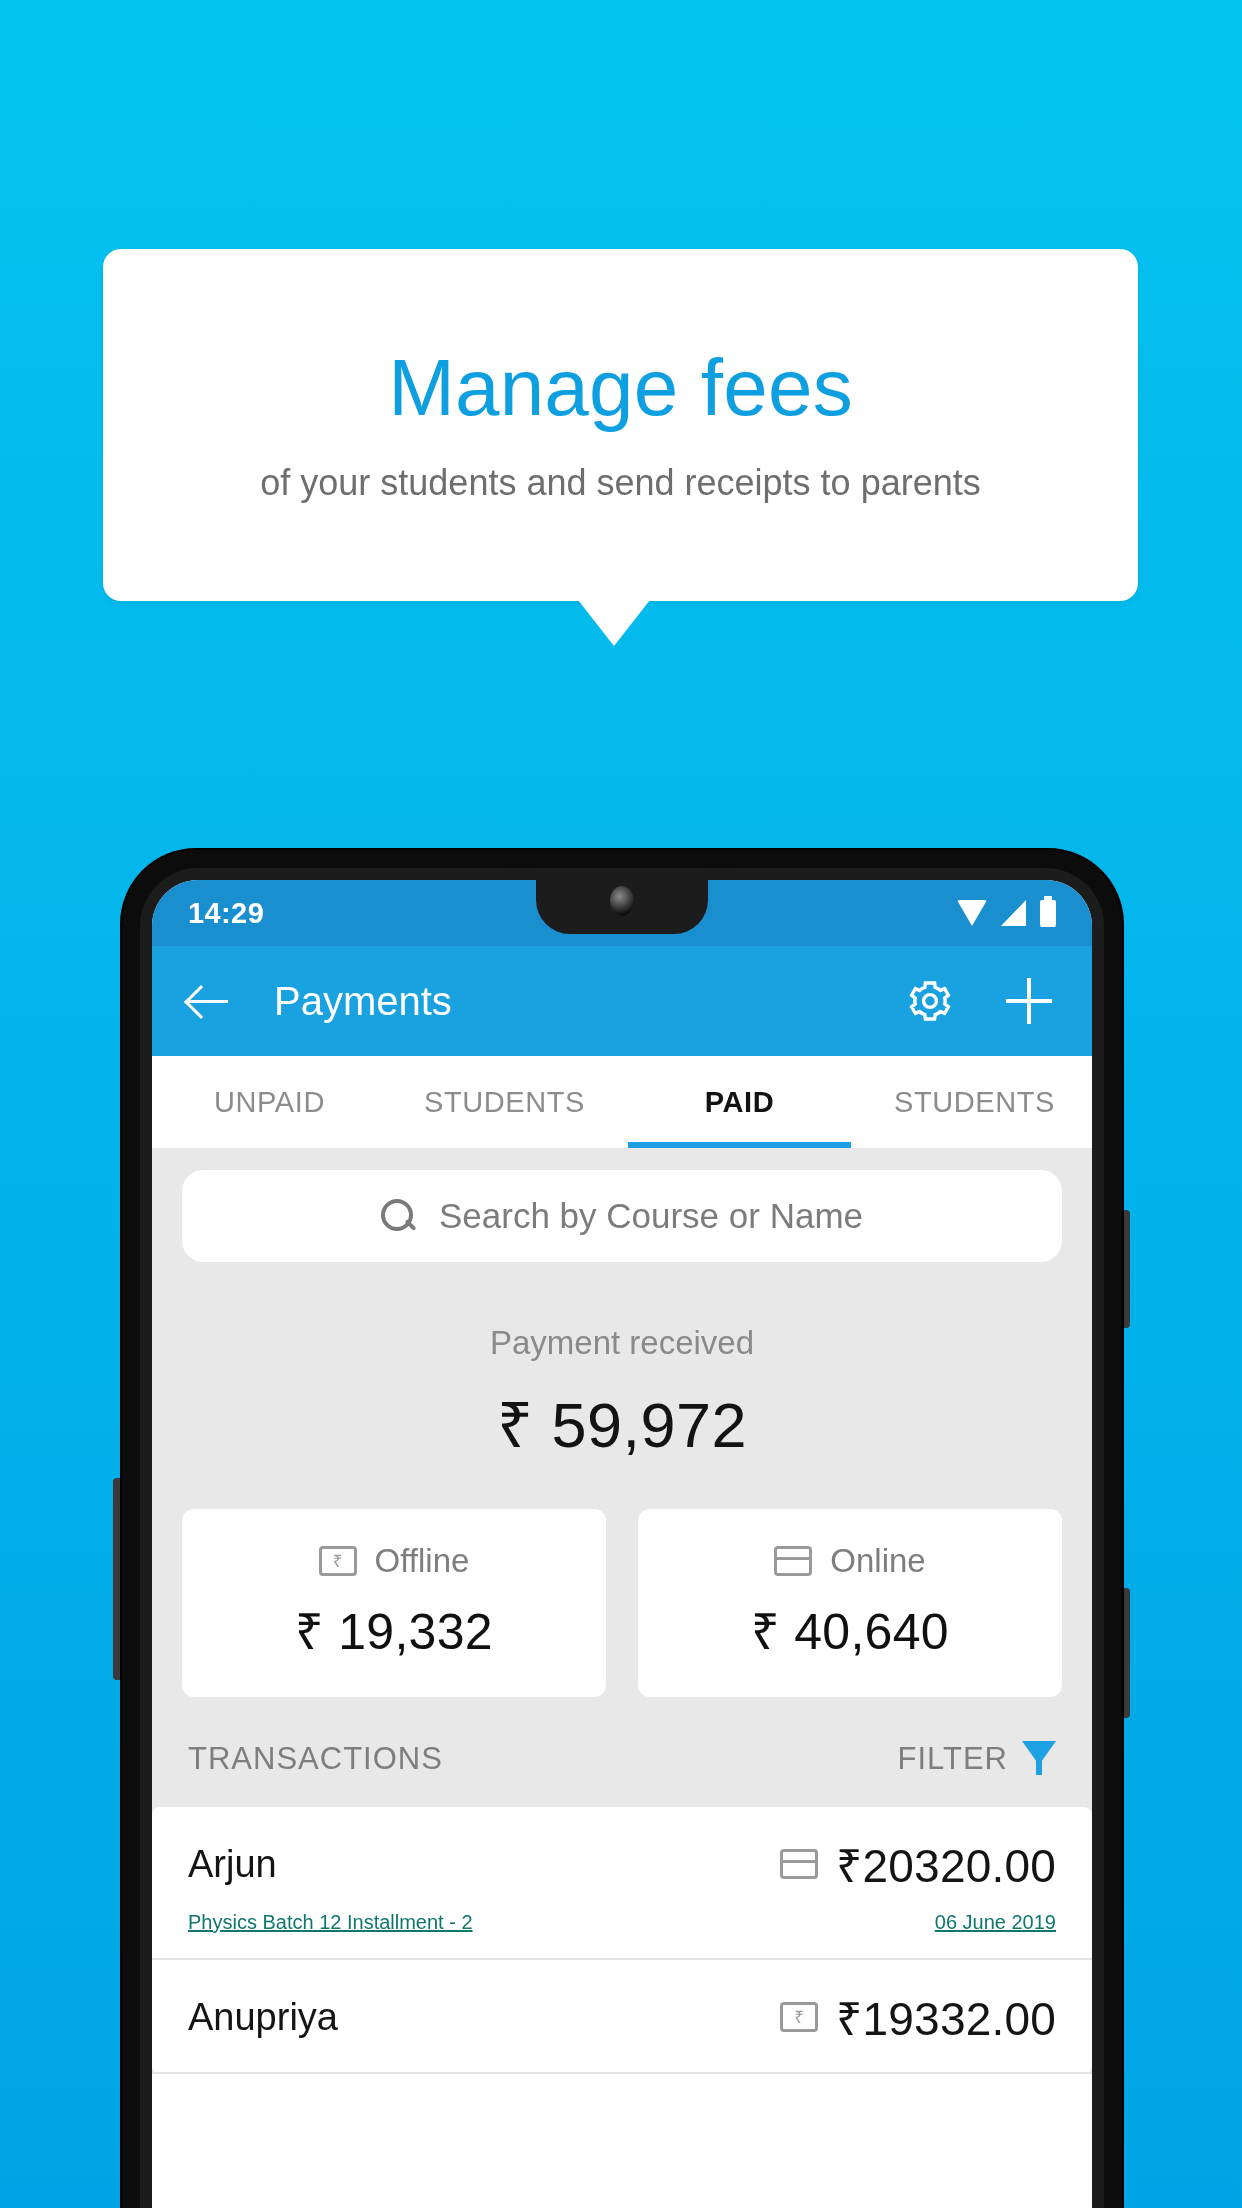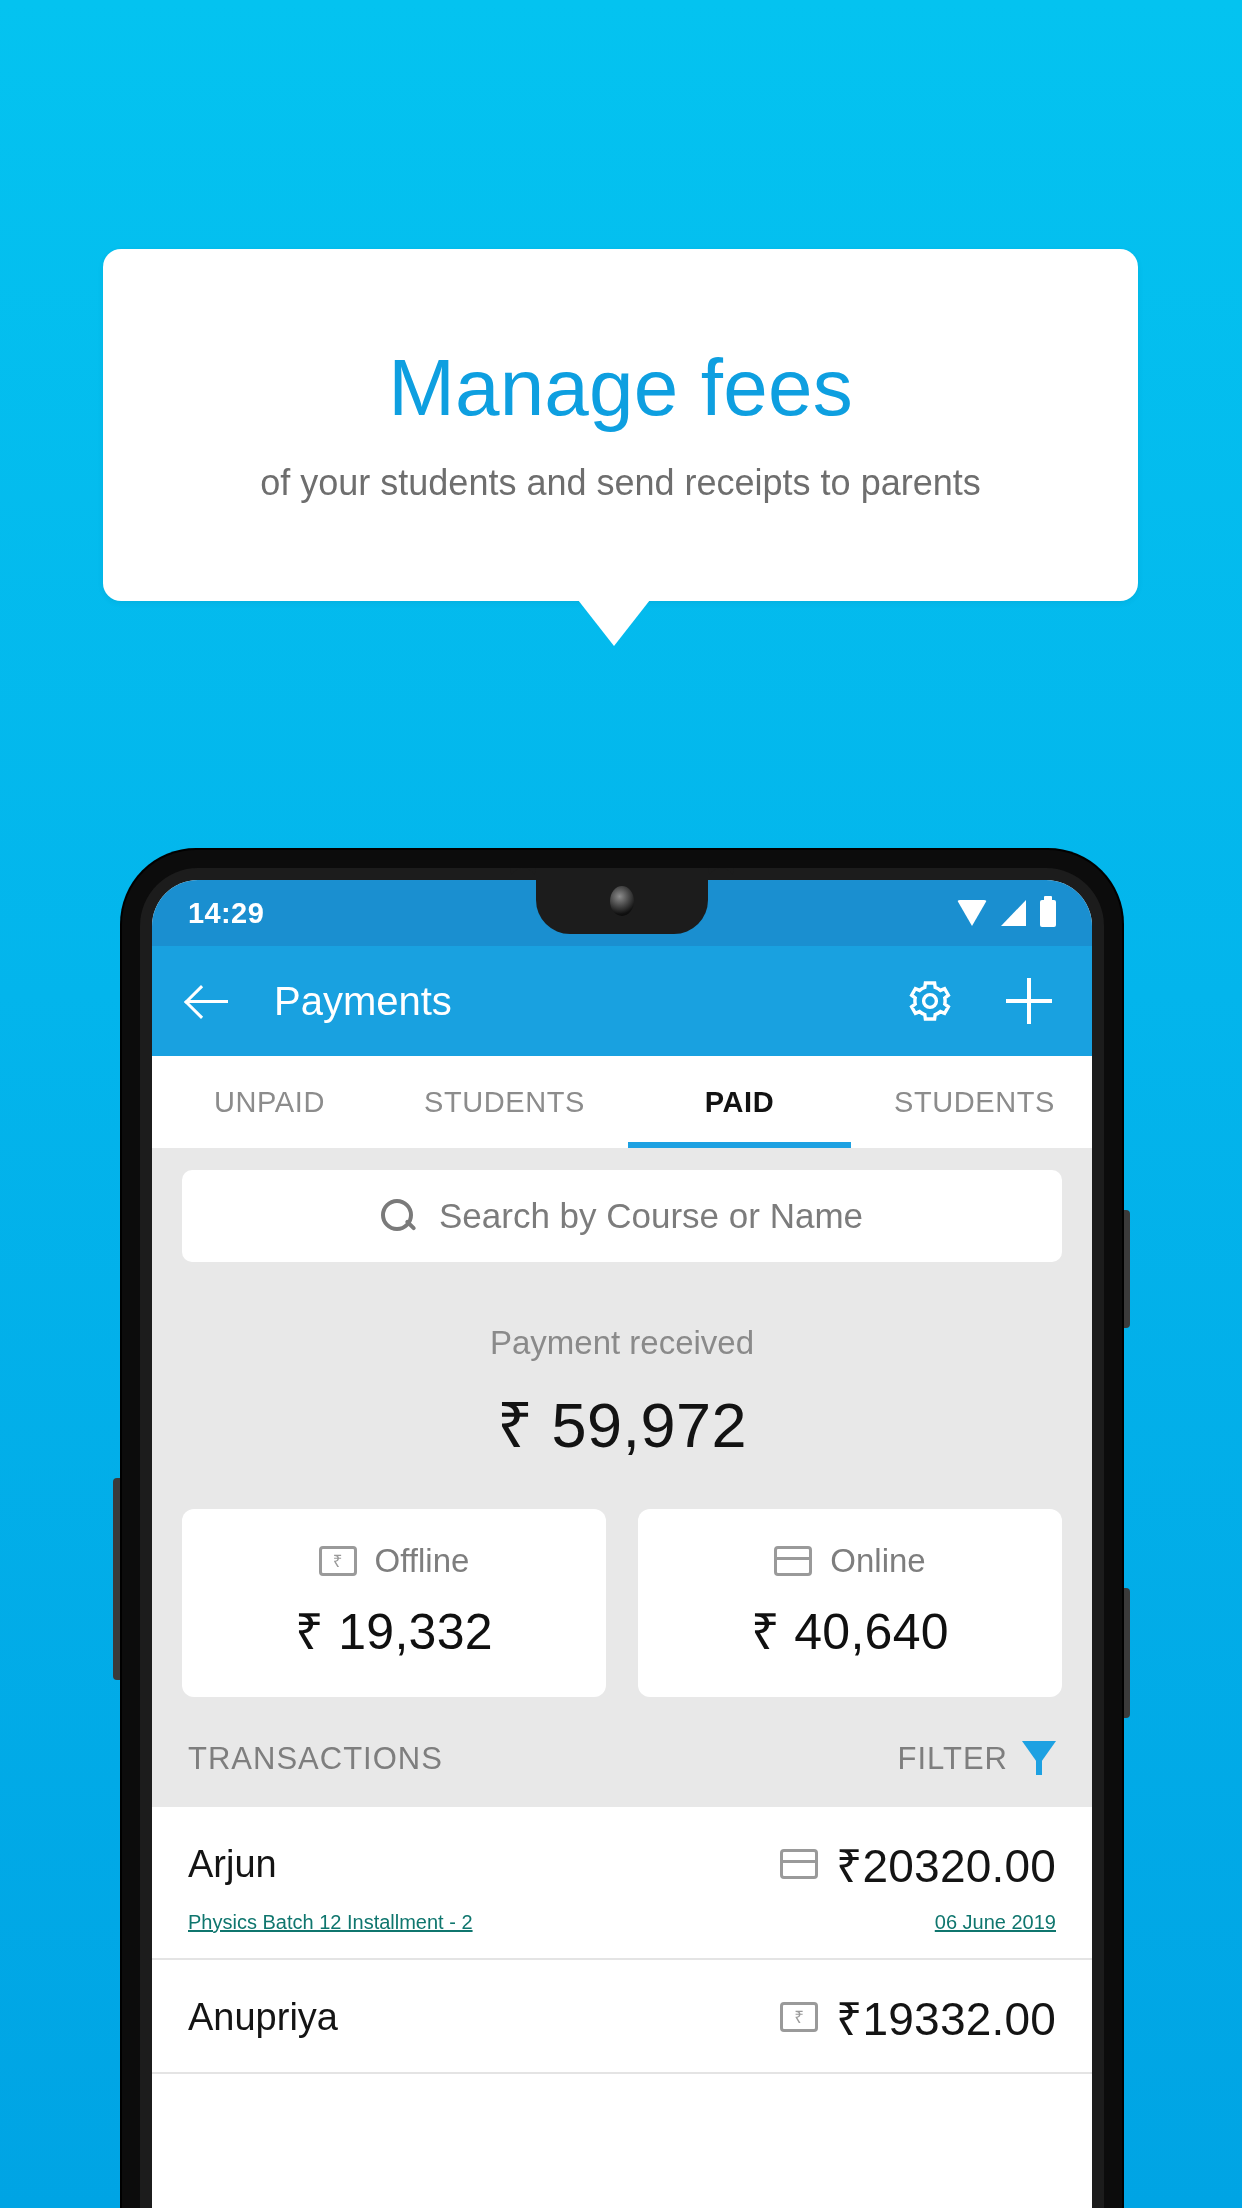--- a/index.html
+++ b/index.html
@@ -249,21 +249,21 @@
 
   
   .content {
     background: #E8E8E8;
     padding: 0 0 0 0;
   }
   .search-wrap { padding: 22px 30px 0 30px; }
   .search-box {
     height: 92px;
     background: #ffffff;
-    border-radius: 10px;
+    border-radius: 21px;
     display: flex;
     align-items: center;
     justify-content: center;
     gap: 24px;
   }
   .ico-search {
     width: 34px; height: 34px;
     position: relative;
     flex: none;
   }
@@ -382,21 +382,21 @@
     position: relative;
   }
   .ico-filter::after {
     content: "";
     position: absolute;
     left: -3px; top: -24px;
     width: 6px; height: 34px;
     background: #1DA1E2;
   }
 
-  .tx-list { background: #ffffff; }
+  .tx-list { background: #ffffff; border-radius: 8px; }
   .tx-row {
     padding: 26px 36px 24px 36px;
     border-bottom: 2px solid #E4E4E4;
   }
   .tx-line1 {
     display: flex;
     align-items: center;
     justify-content: space-between;
   }
   .tx-name {

